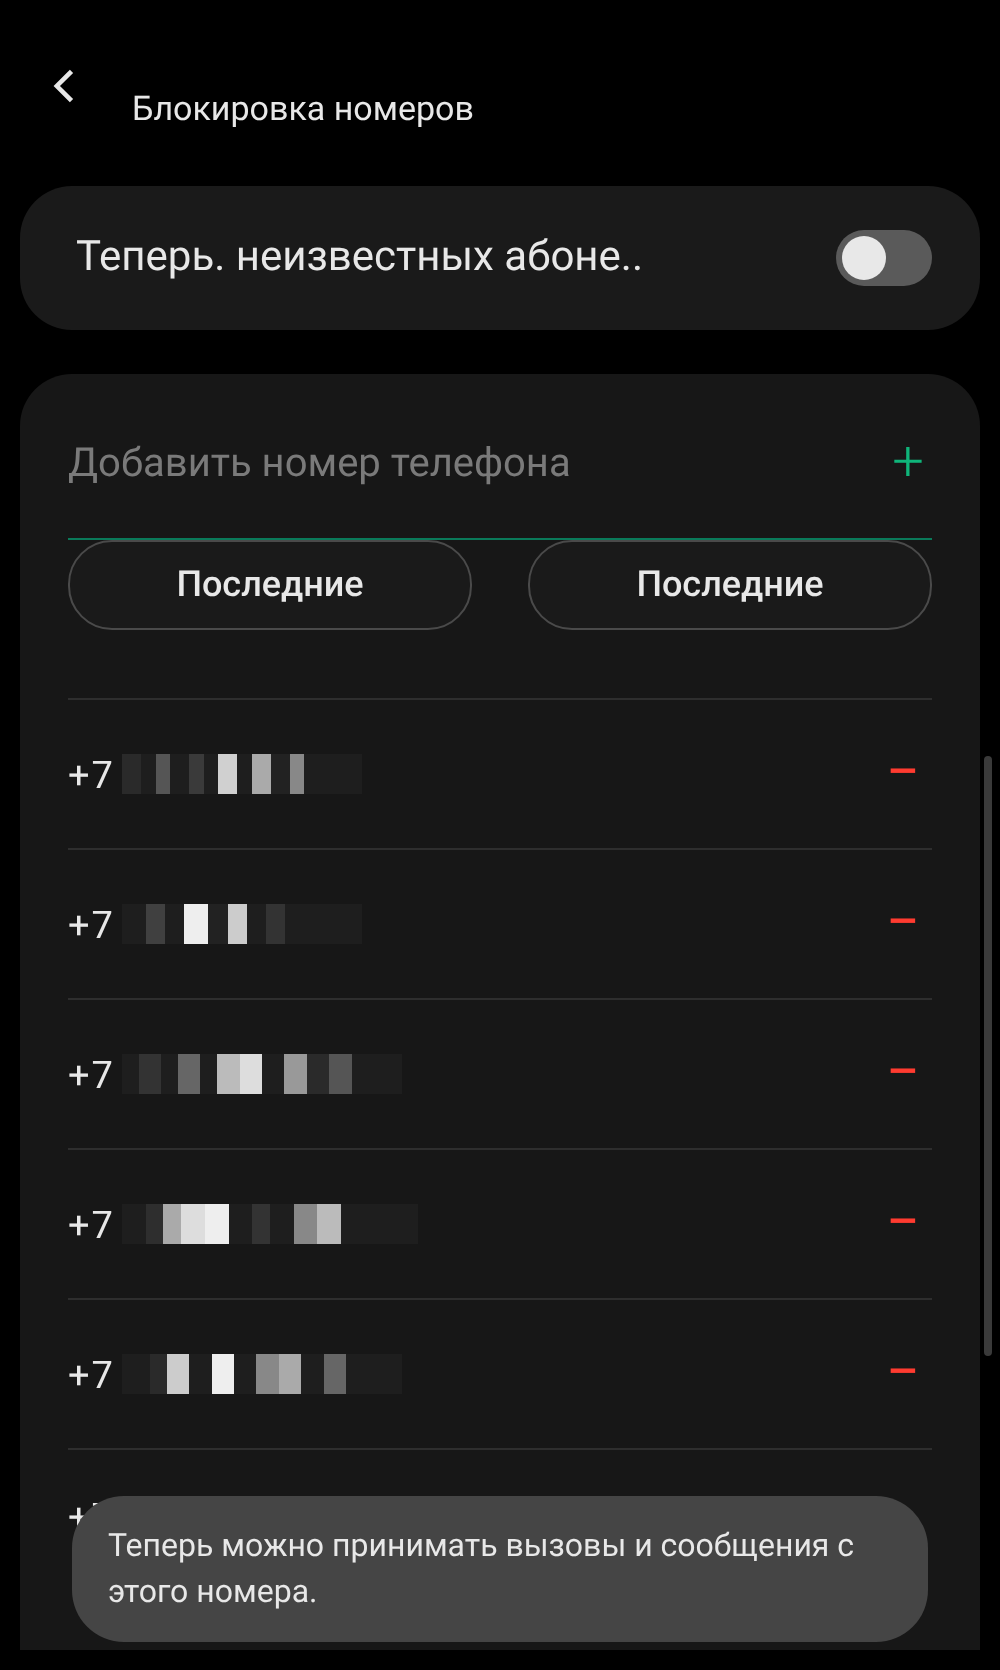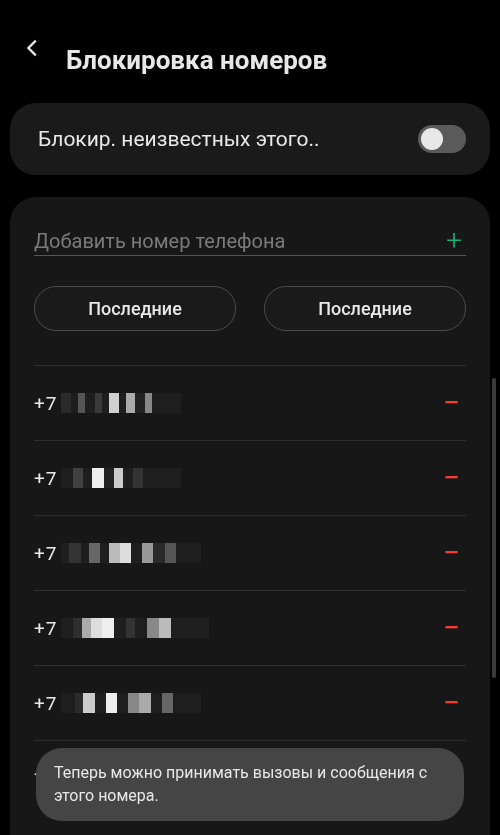--- a/index.html
+++ b/index.html
@@ -29,22 +29,22 @@
       display: flex;
       align-items: center;
       justify-content: center;
     }
     .back-icon svg {
       stroke: #e8e8e8;
       stroke-width: 2.5;
       fill: none;
     }
     .page-title {
-      font-size: 26px;
-      font-weight: 700;
+      font-size: 17px;
+      font-weight: 400;
       color: #e8e8e8;
       margin-top: 25px;
     }
     .toggle-card {
       margin: 0 10px 0 10px;
       background: #1a1a1a;
       border-radius: 26px;
       padding: 22px 24px 22px 28px;
       display: flex;
       align-items: center;
@@ -82,22 +82,21 @@
       border-radius: 26px 26px 0 0;
       padding: 30px 24px 0 24px;
       height: 638px;
       position: relative;
       overflow: hidden;
     }
     .input-row {
       display: flex;
       align-items: center;
       border-bottom: 1px solid #0a7a5a;
-      padding-bottom: 0;
-      margin-bottom: 30px;
+      padding-bottom: 24px;
     }
     .input-placeholder {
       font-size: 20px;
       color: #7a7a7a;
       flex: 1;
     }
     .plus-icon {
       color: #0fb57a;
       font-size: 28px;
       font-weight: 300;
@@ -269,21 +268,21 @@
 <div class="header">
   <div class="back-icon">
     <svg viewBox="0 0 24 24" width="22" height="22">
       <polyline points="15,4 7,12 15,20"></polyline>
     </svg>
   </div>
   <div class="page-title">Блокировка номеров</div>
 </div>
 
 <div class="toggle-card">
-  <div class="toggle-label">Блокир. неизвестных этого..</div>
+  <div class="toggle-label">Теперь. неизвестных абоне..</div>
   <div class="toggle">
     <div class="toggle-thumb"></div>
   </div>
 </div>
 
 <div class="main-card">
 
   <div class="input-row">
     <div class="input-placeholder">Добавить номер телефона</div>
     <div class="plus-icon">+</div>

